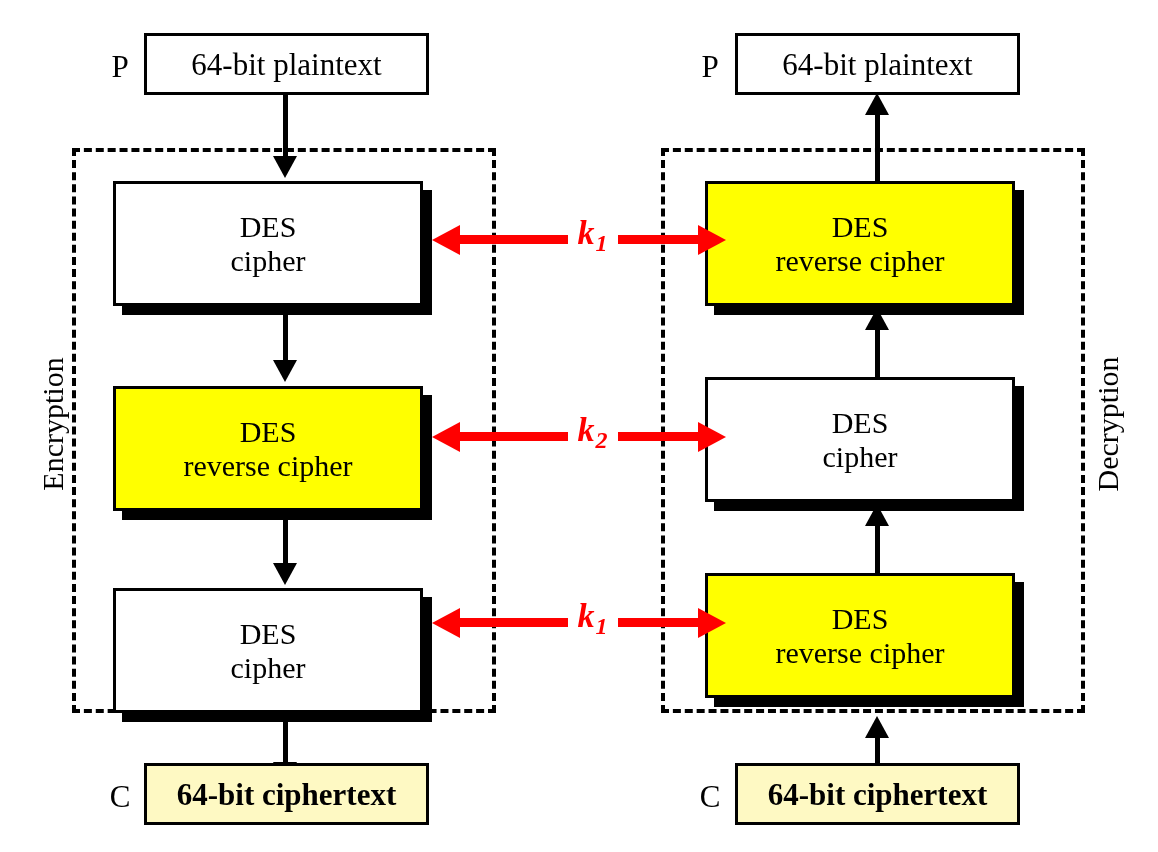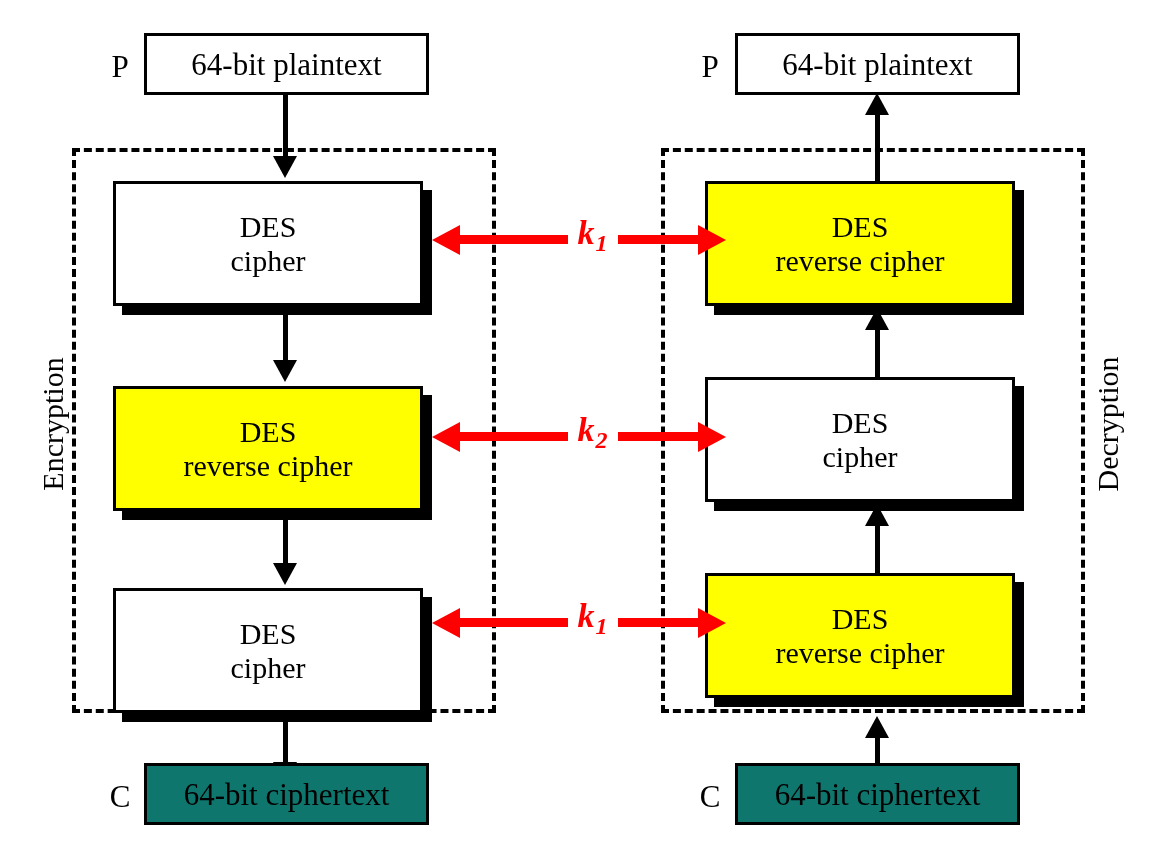--- a/index.html
+++ b/index.html
@@ -26,21 +26,21 @@
   .io-box {
     border: 3px solid #000000;
     display: flex;
     align-items: center;
     justify-content: center;
     font-size: 31px;
     line-height: 1;
     color: #000000;
     background: #ffffff;
   }
-  .io-box.cipher-fill { background: #0f766e; }
+  .io-box.cipher-fill { background: #fef9c3; font-weight: bold; }
 
   .io-tag {
     font-size: 31px;
     color: #000000;
     display: flex;
     align-items: center;
     justify-content: center;
   }
 
   

